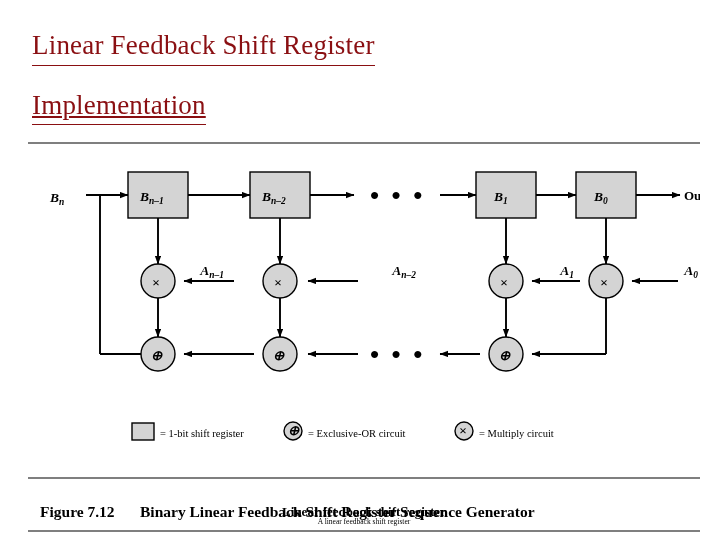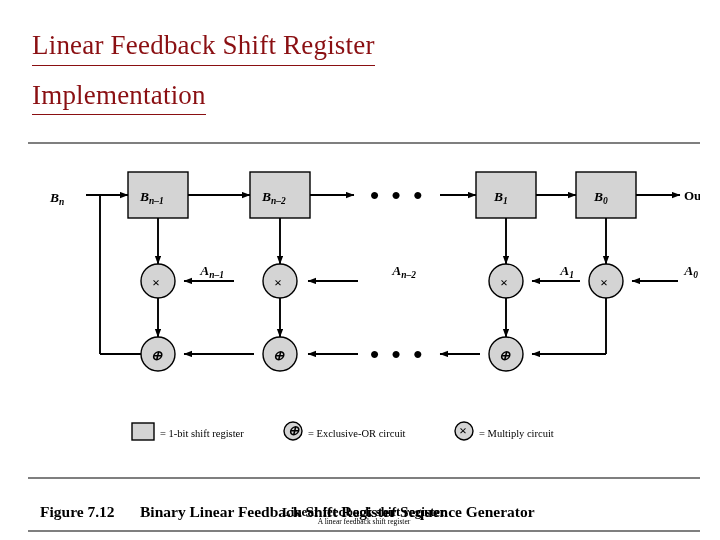--- a/index.html
+++ b/index.html
@@ -25,21 +25,21 @@
     font-family: "Liberation Serif", serif;
     font-size: 27px;
     line-height: 1.32;
     letter-spacing: 0.2px;
   }
   #slide-title .tline {
     display: inline-block;
     border-bottom: 1.5px solid #8a0f12;
     padding-bottom: 1px;
   }
-  #slide-title .tline2 { margin-top: 12px; }
+  #slide-title .tline2 { margin-top: 22px; text-decoration: underline; }
 
   
   #figure {
     position: absolute;
     left: 28px;
     top: 142px;
     width: 672px;
     height: 390px;
   }
   #figure svg { display: block; }

